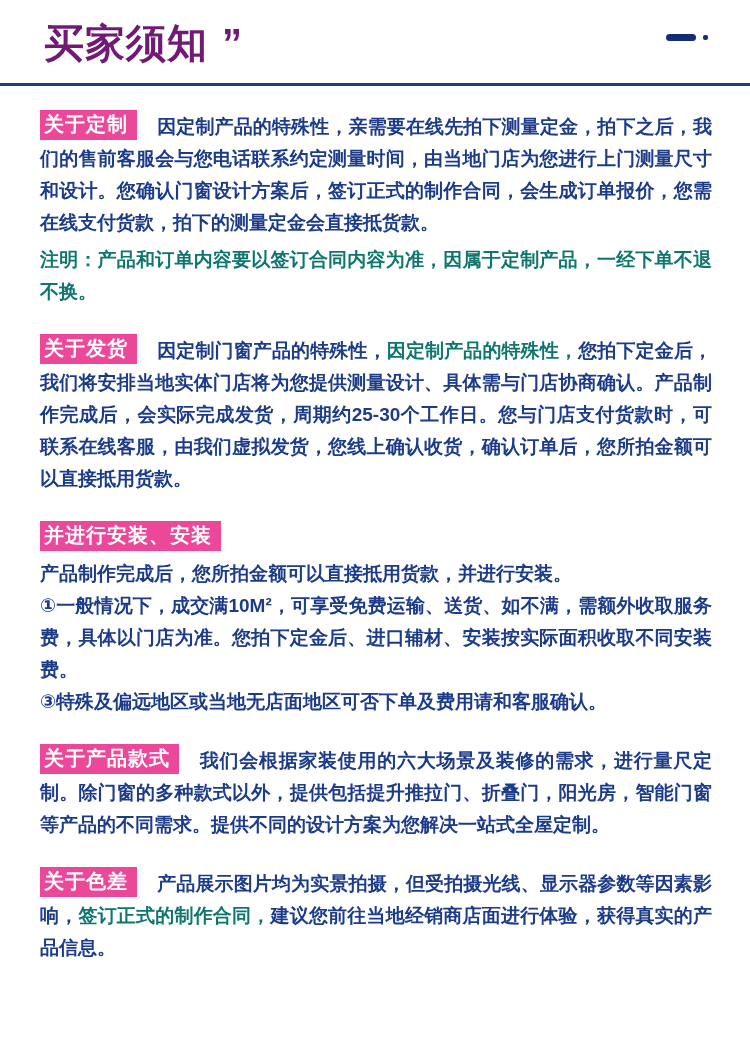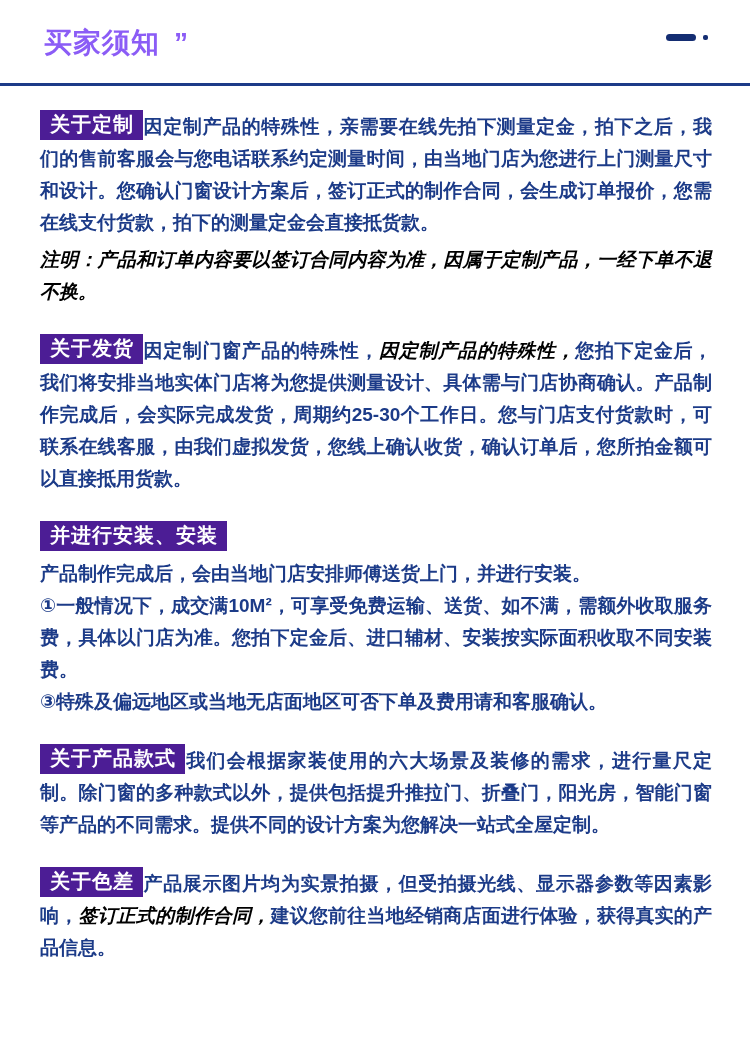--- a/index.html
+++ b/index.html
@@ -11,24 +11,24 @@
     overflow: hidden;
     position: relative;
   }
   .page { width: 750px; height: 1051px; position: relative; }
 
   
   .header { position: relative; padding-top: 18px; }
   .title-row { padding-left: 44px; }
   .page-title {
     margin: 0;
-    font-size: 28px;
+    font-size: 40px;
     line-height: 50px;
     font-weight: 700;
-    color: #8b5cf6;
+    color: #701a75;
     letter-spacing: 1px;
   }
   .title-quote { margin-left: 14px; font-weight: 700; }
   .decor { position: absolute; top: 28px; right: 42px; height: 10px; }
   .decor .dash {
     display: inline-block; vertical-align: middle;
     width: 30px; height: 7px; border-radius: 4px;
     background: #142d72;
   }
   .decor .dot {
@@ -42,32 +42,32 @@
   .main { padding: 24px 38px 0 40px; }
   .section { margin-bottom: 26px; }
   .para {
     margin: 0;
     font-size: 19px;
     line-height: 32px;
     font-weight: 700;
     color: #1c3b88;
     text-align: justify;
   }
-  .para .red, .note { color: #000000; font-style: italic; }
+  .para .red, .note { color: #0f766e; }
   .note { margin-top: 5px; }
 
   .badge {
     display: inline-block;
-    background: #4c1d95;
+    background: #ec4899;
     color: #ffffff;
     font-size: 20px;
     font-weight: 700;
     line-height: 27px;
-    padding: 1px 9px 2px 10px;
-    margin-right: 0;
+    padding: 1px 9px 2px 4px;
+    margin-right: 20px;
     vertical-align: 2px;
     letter-spacing: 1px;
   }
   .badge.block {
     display: inline-block;
     margin-bottom: 5px;
   }
   .badge-line { margin: 0 0 2px 0; }
 </style>
 </head>
@@ -91,21 +91,21 @@
       <p class="para"><span class="badge">关于定制</span><span>因定制产品的特殊性，亲需要在线先拍下测量定金，拍下之后，我们的售前客服会与您电话联系约定测量时间，由当地门店为您进行上门测量尺寸和设计。您确认门窗设计方案后，签订正式的制作合同，会生成订单报价，您需在线支付货款，拍下的测量定金会直接抵货款。</span></p>
       <p class="para note">注明：产品和订单内容要以签订合同内容为准，因属于定制产品，一经下单不退不换。</p>
     </div>
 
     <div class="section">
       <p class="para"><span class="badge">关于发货</span><span>因定制门窗产品的特殊性，</span><span class="red">因定制产品的特殊性，</span><span>您拍下定金后，我们将安排当地实体门店将为您提供测量设计、具体需与门店协商确认。产品制作完成后，会实际完成发货，周期约25-30个工作日。您与门店支付货款时，可联系在线客服，由我们虚拟发货，您线上确认收货，确认订单后，您所拍金额可以直接抵用货款。</span></p>
     </div>
 
     <div class="section">
       <p class="para badge-line"><span class="badge block">并进行安装、安装</span></p>
-      <p class="para">产品制作完成后，会由当地门店安排师傅送货上门，并进行安装。</p>
+      <p class="para">产品制作完成后，您所拍金额可以直接抵用货款，并进行安装。</p>
       <p class="para">①一般情况下，成交满10M²，可享受免费运输、送货、如不满，需额外收取服务费，具体以门店为准。您拍下定金后、进口辅材、安装按实际面积收取不同安装费。</p>
       <p class="para">③特殊及偏远地区或当地无店面地区可否下单及费用请和客服确认。</p>
     </div>
 
     <div class="section">
       <p class="para"><span class="badge">关于产品款式</span><span>我们会根据家装使用的六大场景及装修的需求，进行量尺定制。除门窗的多种款式以外，提供包括提升推拉门、折叠门，阳光房，智能门窗等产品的不同需求。提供不同的设计方案为您解决一站式全屋定制。</span></p>
     </div>
 
     <div class="section">
       <p class="para"><span class="badge">关于色差</span><span>产品展示图片均为实景拍摄，但受拍摄光线、显示器参数等因素影响，</span><span class="red">签订正式的制作合同，</span><span>建议您前往当地经销商店面进行体验，获得真实的产品信息。</span></p>

